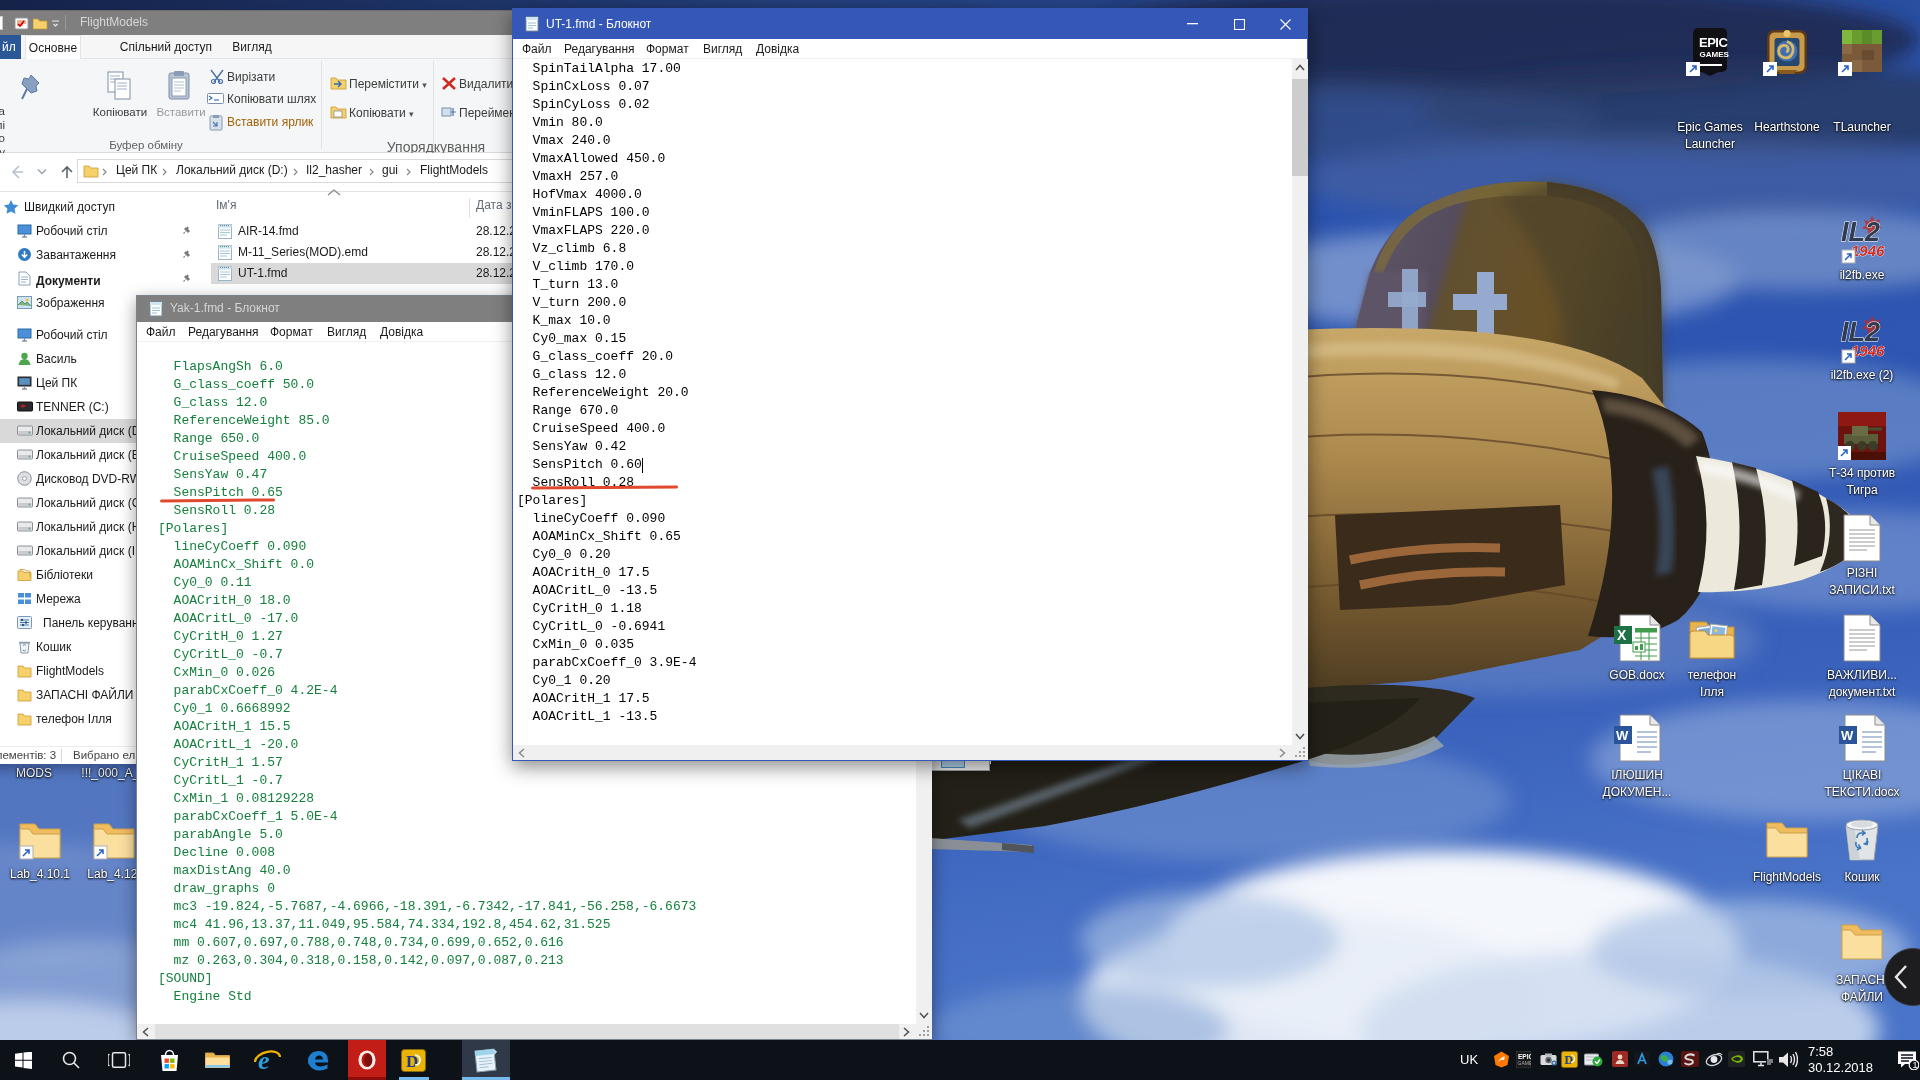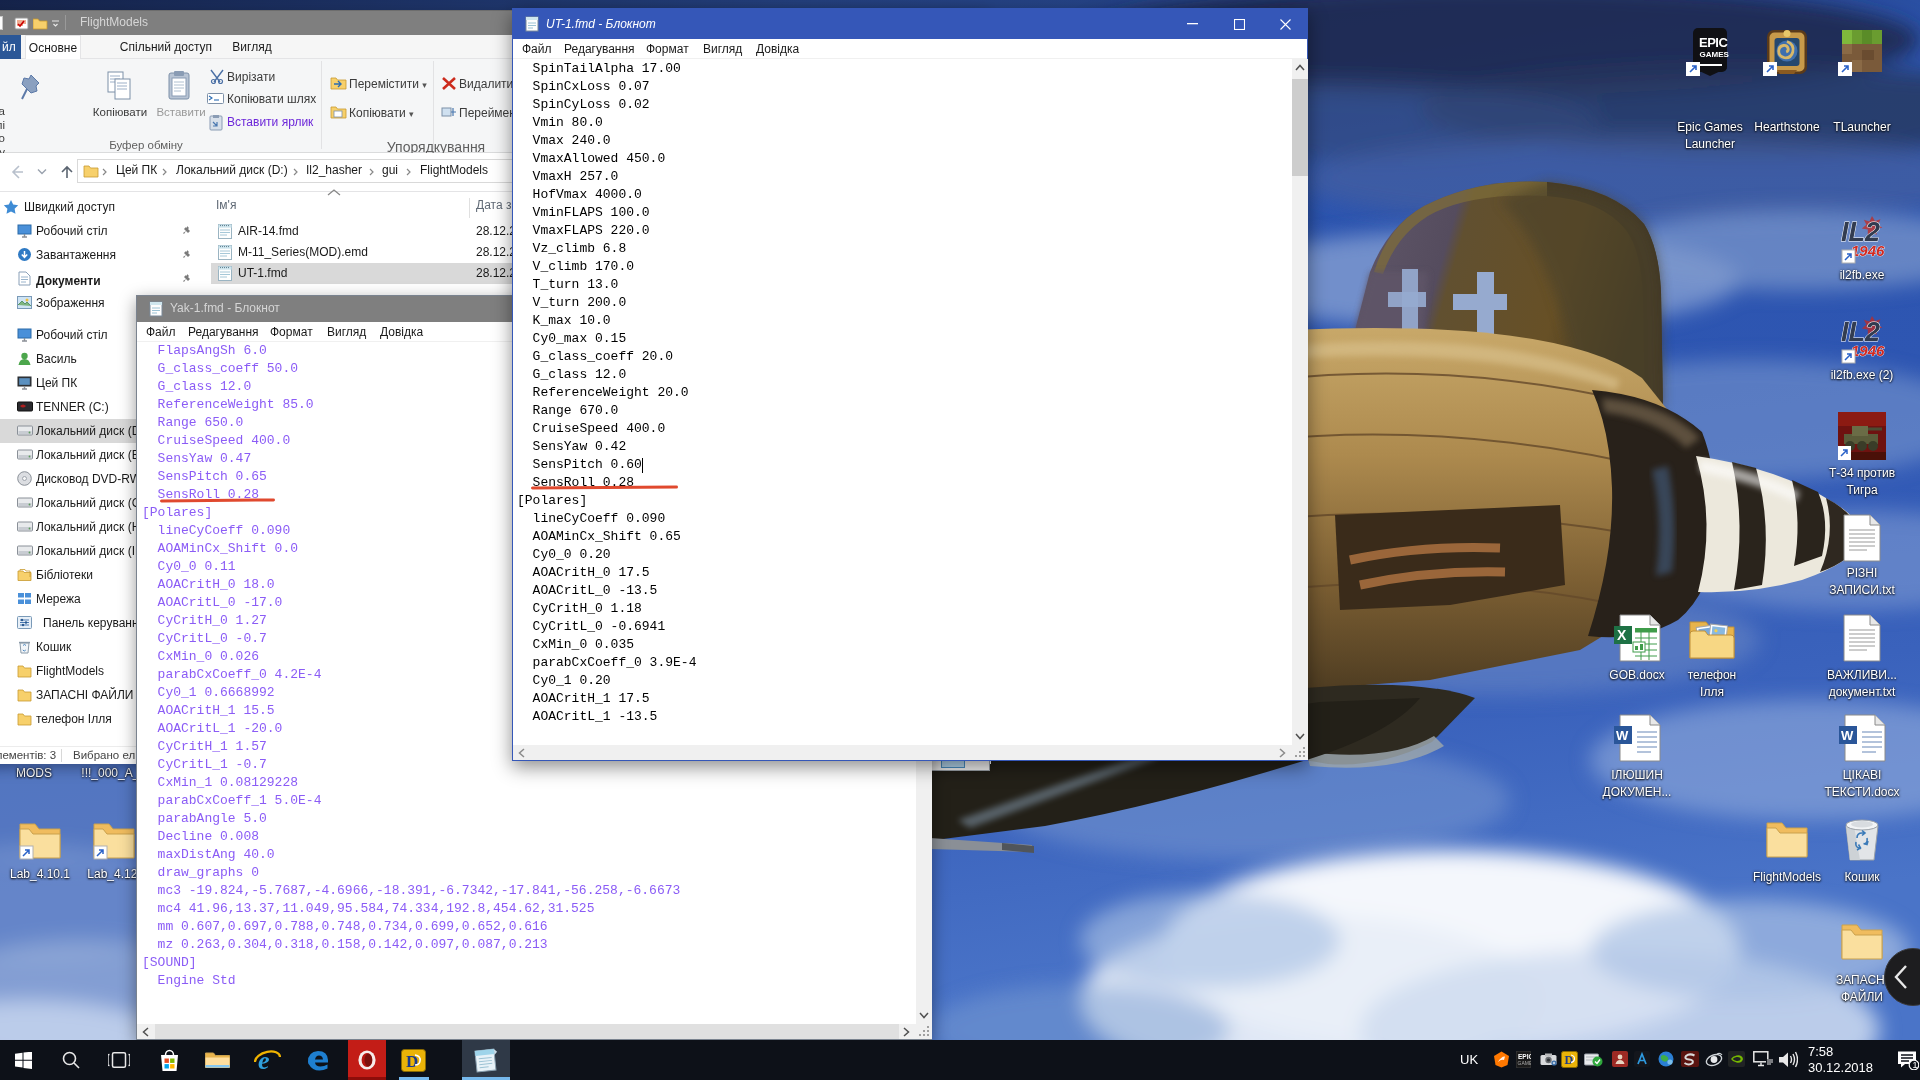--- a/index.html
+++ b/index.html
@@ -379,21 +379,21 @@
         <rect x="0.5" y="1.5" width="16" height="10" rx="1" fill="#fff" stroke="#7d90a8"></rect>
         <path d="M2,4 l3,2 -3,2" stroke="#2b6cb4" stroke-width="1.1" fill="none"></path>
         <path d="M7,8 h5" stroke="#2b6cb4" stroke-width="1.1"></path>
       </svg>
   <div class="abs" style="left:282px;top:33px;font-size:12px;color:#3b3b3b;">Копіювати шлях</div>
   <svg class="abs" style="left:264px;top:55px" width="15" height="17">
         <rect x="1" y="2" width="12" height="14" rx="1" fill="#d8e0ea" stroke="#8a9cb4"></rect>
         <rect x="4" y="1" width="6" height="3" fill="#8a9cb4"></rect>
         <path d="M4,8 l4,4 M8,8 v4 h-4" stroke="#4a78b0" stroke-width="1.2" fill="none"></path>
       </svg>
-  <div class="abs" style="left:282px;top:56px;font-size:12px;color:#6d28d9;">Вставити ярлик</div>
+  <div class="abs" style="left:282px;top:56px;font-size:12px;color:#a16207;">Вставити ярлик</div>
   <div class="abs" style="left:376px;top:2px;width:1px;height:88px;background:#e2e2e4;"></div>
 
   <svg class="abs" style="left:385px;top:17px" width="17" height="14">
         <path d="M1,2 h5 l1.5,2 H16 v9 H1 z" fill="#f7d06b" stroke="#c89a30" stroke-width="0.8"></path>
         <path d="M4,8 h7 M8,5 l3,3 -3,3" stroke="#2b6cb4" stroke-width="1.4" fill="none"></path>
       </svg>
   <div class="abs" style="left:404px;top:18px;font-size:12px;color:#3b3b3b;">Перемістити <span style="font-size:9px;color:#555;">▾</span></div>
   <svg class="abs" style="left:385px;top:46px" width="17" height="14">
         <path d="M1,2 h5 l1.5,2 H16 v9 H1 z" fill="#f7d06b" stroke="#c89a30" stroke-width="0.8"></path>
         <rect x="4" y="6" width="8" height="6" fill="#fff" stroke="#7d90a8" stroke-width="0.8"></rect>
@@ -693,21 +693,21 @@
       </svg>
   <div class="abs" style="left:33px;top:5px;color:#d5d5d5;font-size:12px;">Yak-1.fmd - Блокнот</div>
  </div>
  <div class="abs" style="left:0;top:26px;width:794px;height:20px;background:#fff;border-bottom:1px solid #f0f0f0;font-size:12px;color:#1a1a1a;">
   <div class="abs" style="left:9px;top:3px;">Файл</div>
   <div class="abs" style="left:51px;top:3px;">Редагування</div>
   <div class="abs" style="left:133px;top:3px;">Формат</div>
   <div class="abs" style="left:190px;top:3px;">Вигляд</div>
   <div class="abs" style="left:243px;top:3px;">Довідка</div>
  </div>
- <pre class="mono abs" style="left:0;top:46px;width:779px;height:682px;margin:0;padding:0 0 0 5px;font-size:13px;line-height:18px;color:#8b5cf6;">  FlapsAngSh 6.0
+ <pre class="mono abs" style="left:0;top:46px;width:779px;height:682px;margin:16px;padding:0 0 0 5px;font-size:13px;line-height:18px;color:#15803d;">  FlapsAngSh 6.0
   G_class_coeff 50.0
   G_class 12.0
   ReferenceWeight 85.0
   Range 650.0
   CruiseSpeed 400.0
   SensYaw 0.47
   SensPitch 0.65
   SensRoll 0.28
 [Polares]
   lineCyCoeff 0.090
@@ -771,21 +771,21 @@
  </div>
 </div>
 
 <div id="ut" class="abs" style="left:512px;top:8px;width:796px;height:753px;background:#fff;border:1px solid #3557b8;box-shadow:0 6px 18px rgba(0,0,0,0.45);">
  <div class="abs" style="left:0;top:0;width:794px;height:30px;background:#3557b8;">
   <svg class="abs" style="left:11px;top:7px" width="16" height="16">
         <rect x="2" y="1" width="12" height="14" fill="#fdfdfd" stroke="#7a8a9a"></rect>
         <rect x="2" y="1" width="12" height="3" fill="#cfe6ee"></rect>
         <path d="M4,7 h8 M4,9.5 h8 M4,12 h5" stroke="#9cc2d4" stroke-width="1"></path>
       </svg>
-  <div class="abs" style="left:33px;top:8px;color:#fff;font-size:12px;font-style:italic;">UT-1.fmd - Блокнот</div>
+  <div class="abs" style="left:33px;top:8px;color:#fff;font-size:12px;">UT-1.fmd - Блокнот</div>
   <svg class="abs" style="left:674px;top:14px" width="12" height="2">
         <rect width="11" height="1.3" fill="#fff"></rect>
       </svg>
   <svg class="abs" style="left:721px;top:10px" width="11" height="11">
         <rect x="0.5" y="0.5" width="10" height="10" fill="none" stroke="#fff" stroke-width="1.1"></rect>
       </svg>
   <svg class="abs" style="left:767px;top:10px" width="11" height="11">
         <path d="M0.5,0.5 L10.5,10.5 M10.5,0.5 L0.5,10.5" stroke="#fff" stroke-width="1.1"></path>
       </svg>
  </div>

